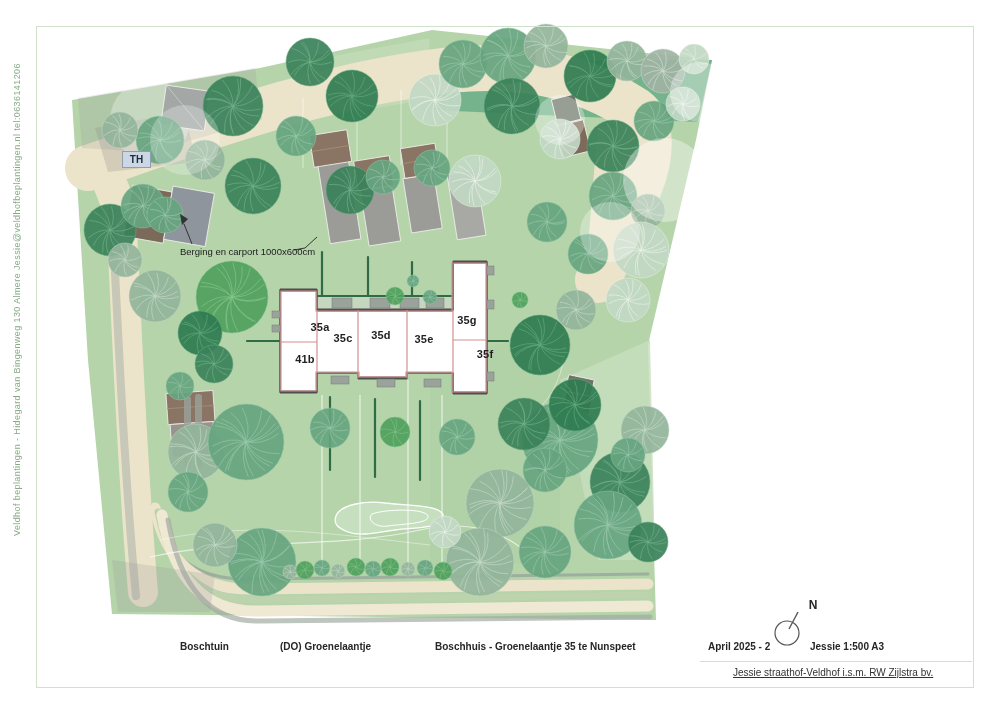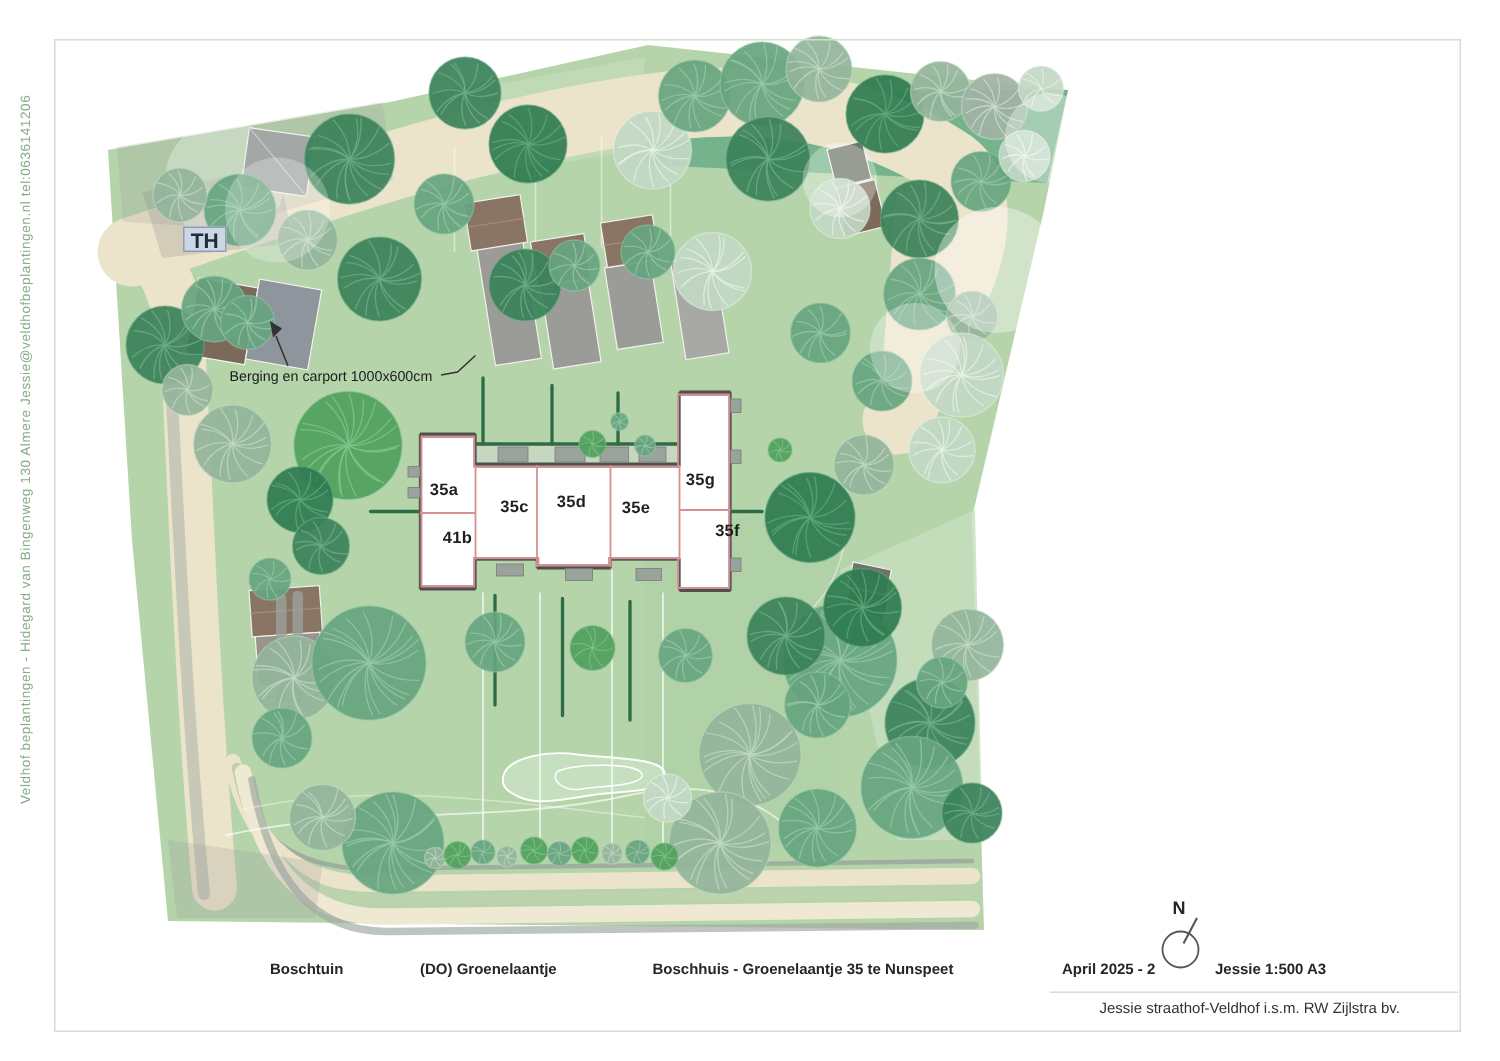--- a/index.html
+++ b/index.html
@@ -14,39 +14,39 @@
   }
   .frame-credit-line{
     position:absolute;left:700px;top:661px;width:272px;height:1px;background:#cfe0cb;
   }
   .side-text{
     position:absolute;left:8px;top:55px;height:490px;width:18px;
     display:flex;align-items:center;justify-content:center;
     writing-mode:vertical-rl;transform:rotate(180deg);
     color:#85ab85;font-size:9px;letter-spacing:.4px;white-space:nowrap;
   }
-  .label{position:absolute;color:#262626;}
+  .label{position:absolute;color:#262626;margin-left:27px;}
   .unit-label{
     position:absolute;transform:translate(-50%,-50%);
     font-size:11px;font-weight:bold;color:#1f1f1f;letter-spacing:.2px;
   }
-  .u-35a{left:296px;top:327px}.u-35b{left:305px;top:359px}.u-35c{left:343px;top:338px}
+  .u-35a{left:320px;top:327px}.u-35b{left:305px;top:359px}.u-35c{left:343px;top:338px}
   .u-35d{left:381px;top:335px}.u-35e{left:424px;top:339px}.u-35g{left:467px;top:320px}
   .u-35f{left:485px;top:354px}
   .th-box{
     position:absolute;left:122px;top:151px;width:27px;height:15px;
     background:#ccd7e6;border:1px solid #8f9fb0;color:#1d2b3a;
-    font-size:14px;font-weight:bold;display:flex;align-items:center;justify-content:center;
+    font-size:10px;font-weight:bold;display:flex;align-items:center;justify-content:center;
   }
   .berging-label{left:153px;top:246px;font-size:9.5px;color:#1c1c1c;}
   .north-label{left:786px;top:598px;font-size:12px;font-weight:bold;transform:translateX(-50%);}
   .title-row span{position:absolute;top:641px;font-size:10px;font-weight:bold;color:#262626;white-space:nowrap;}
   .t-garden{left:180px}.t-phase{left:280px}.t-address{left:435px}.t-date{left:708px}.t-scale{left:810px}
   .credit{
-    position:absolute;left:733px;top:667px;font-size:10px;color:#333;white-space:nowrap;
+    position:absolute;left:733px;top:667px;font-size:10px;color:#333;white-space:nowrap;text-decoration:underline;
   }
 </style>
 </head>
 <body>
 
 <svg id="plan-canvas" width="1000" height="707" viewBox="0 0 1000 707">
 
   <g>
     <polygon points="72,100 260,68 432,30 712,60 696,140 648,345 656,620 112,614 88,360" fill="#b5d4aa"></polygon>
     <polygon points="300,62 430,38 424,100 308,120" fill="#c7dfbe" opacity="0.55"></polygon>

